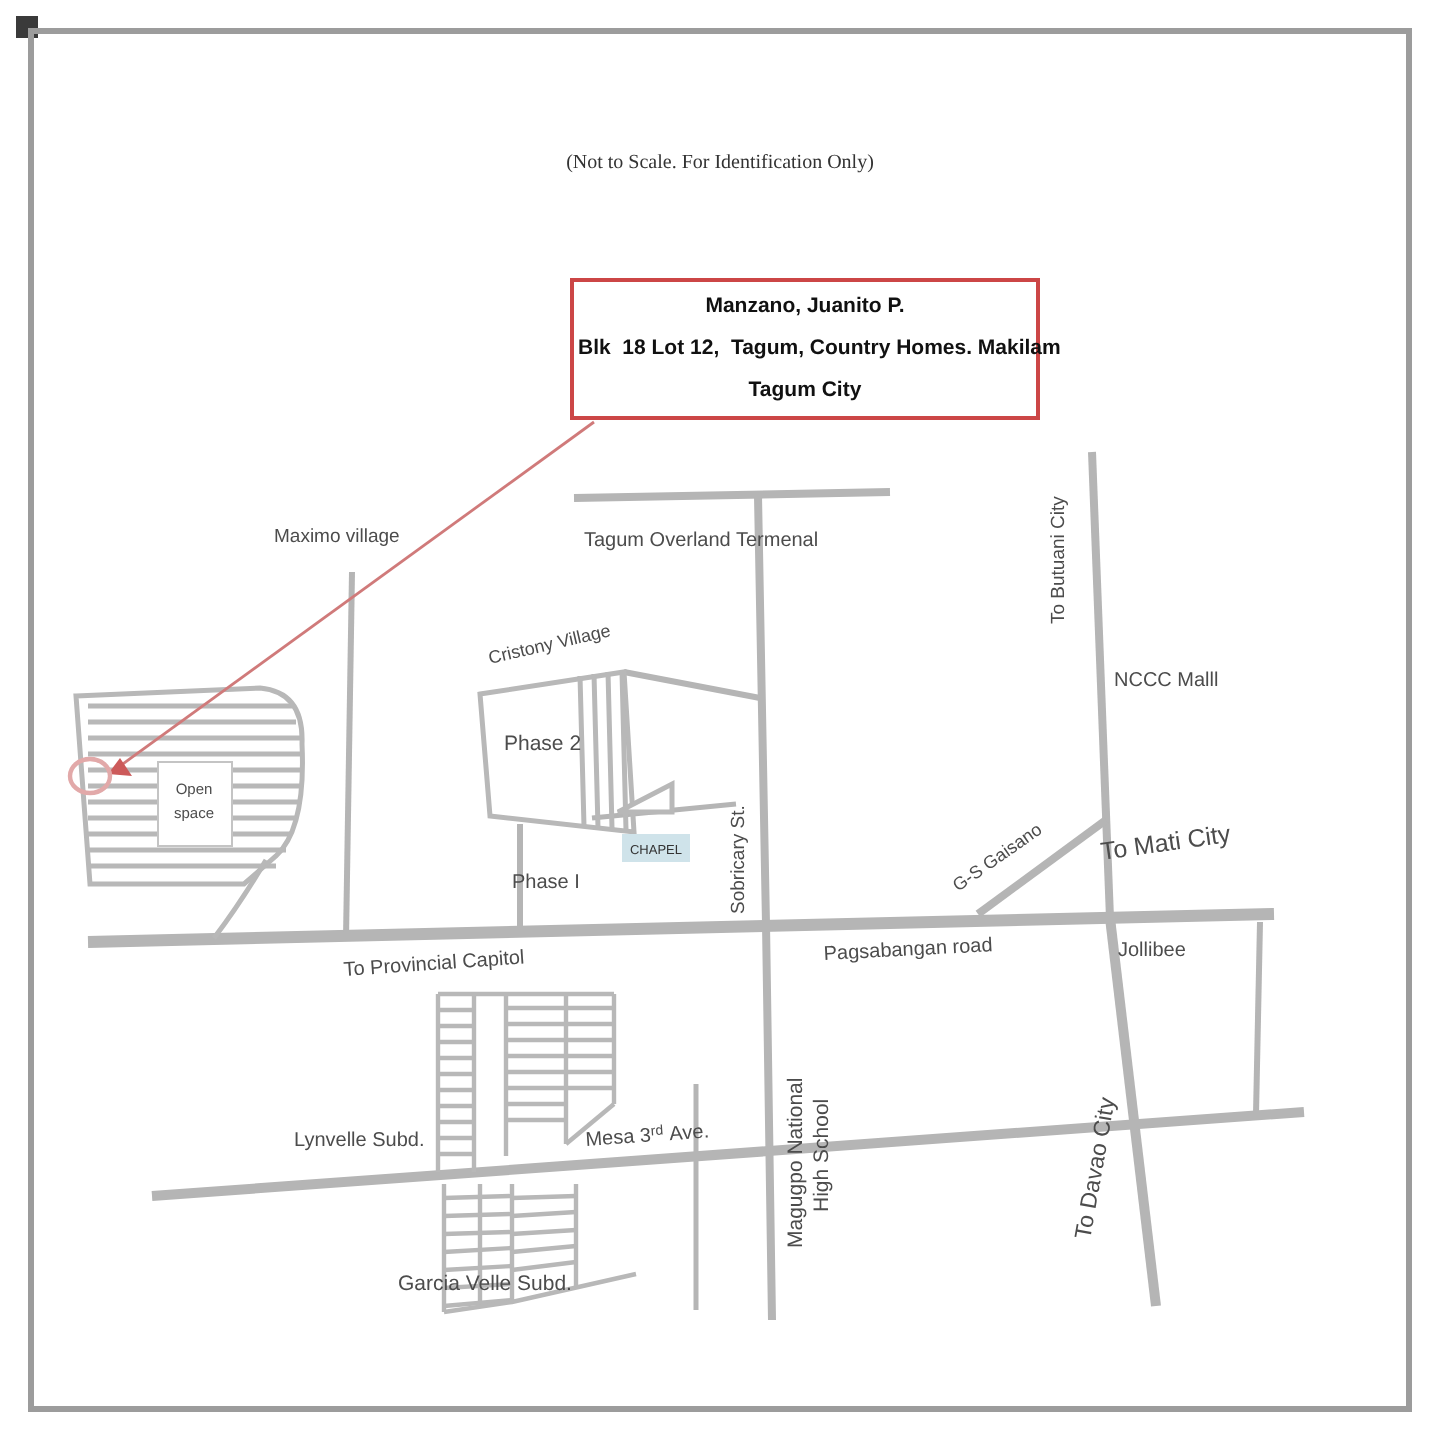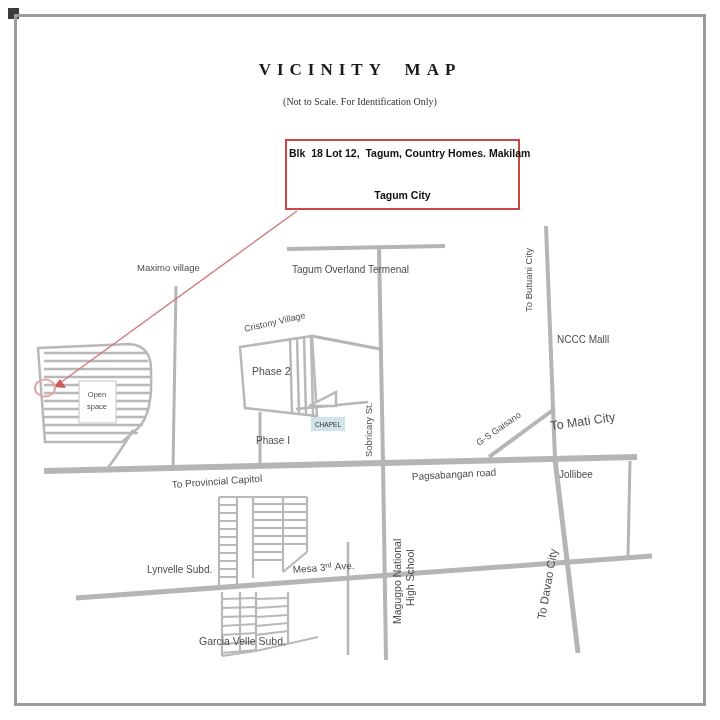--- a/index.html
+++ b/index.html
@@ -22,25 +22,25 @@
   .lbl{font-family:"Liberation Sans",sans-serif;fill:#4c4c4c;}
 </style>
 </head>
 <body>
 
 <div id="page">
   <div id="corner"></div>
   <div id="frame"></div>
 
   <div id="header">
-    <div id="title">VICINITY MAP</div>
     <div id="subtitle">(Not to Scale. For Identification Only)</div>
   </div>
 
   <div id="addr">
+    <div class="pre">Manzano, Juanito P.</div>
     <div class="pre">Blk  18 Lot 12,  Tagum, Country Homes. Makilam</div>
     <div class="pre">Tagum City</div>
   </div>
 
   <svg width="720" height="720" viewBox="0 0 720 720">
 
     <g stroke="#b5b5b5" fill="none">
 
       <path d="M287,249 L445,246" stroke-width="4"></path>
 

